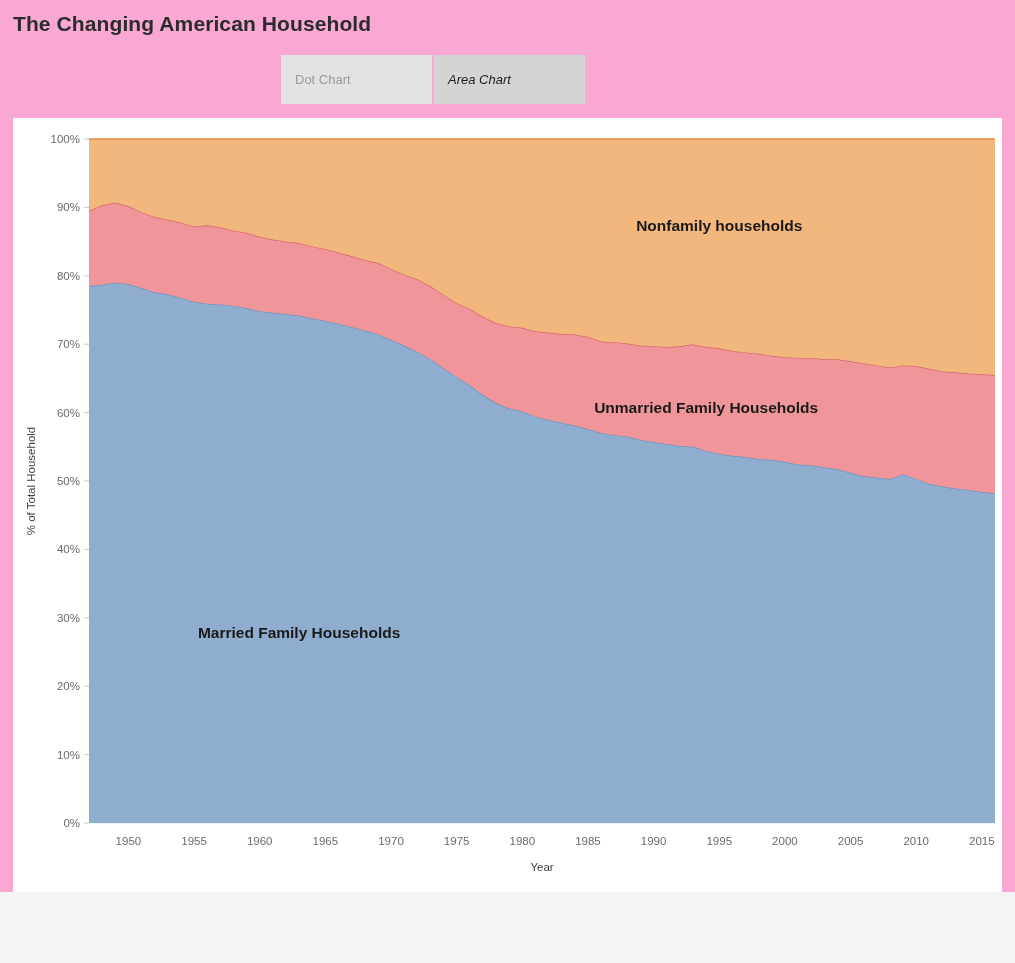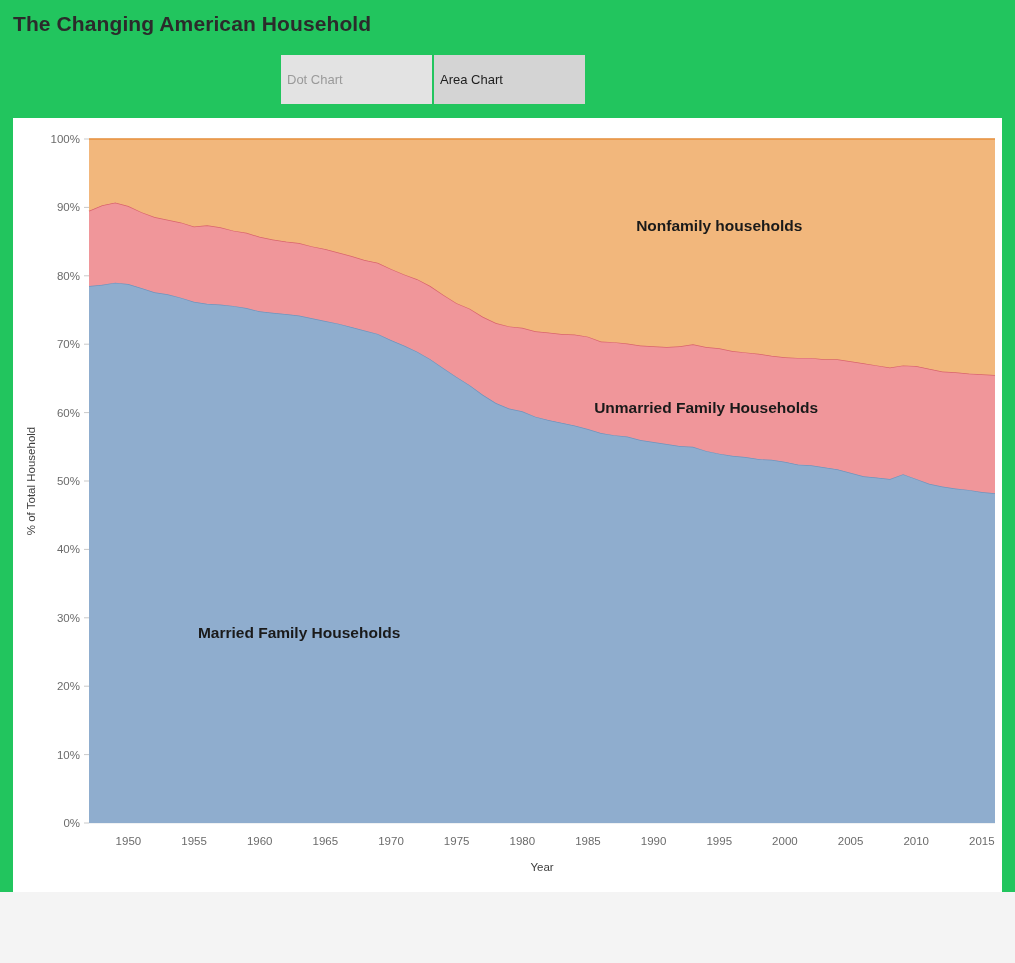--- a/index.html
+++ b/index.html
@@ -5,21 +5,21 @@
   html, body {
     margin: 0;
     padding: 0;
     background: #f4f4f4;
     font-family: "Liberation Sans", sans-serif;
   }
   #page {
     position: relative;
     width: 1015px;
     height: 892px;
-    background: #22c55e;
+    background: #f9a8d4;
     overflow: hidden;
   }
   #title {
     position: absolute;
     left: 13px;
     top: 12px;
     font-size: 21px;
     font-weight: bold;
     color: #2b2b2b;
     letter-spacing: 0.1px;
@@ -33,28 +33,29 @@
     gap: 2px;
   }
   .tab {
     width: 151px;
     height: 49px;
     background: #e3e3e3;
     color: #9a9a9a;
     font-size: 13px;
     display: flex;
     align-items: center;
-    padding-left: 6px;
+    padding-left: 14px;
     box-sizing: border-box;
     cursor: pointer;
     user-select: none;
   }
   .tab.active {
     background: #d4d4d4;
     color: #1d1d1d;
+    font-style: italic;
   }
   #card {
     position: absolute;
     left: 13px;
     top: 118px;
     width: 989px;
     height: 800px;
     background: #ffffff;
   }
   #chart-svg {

